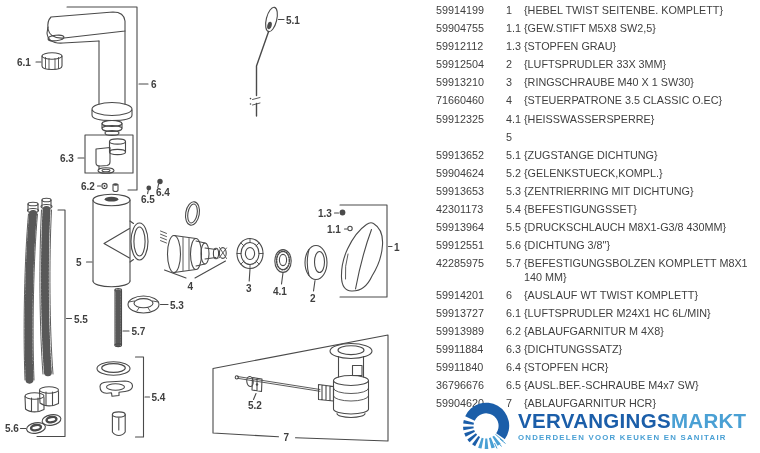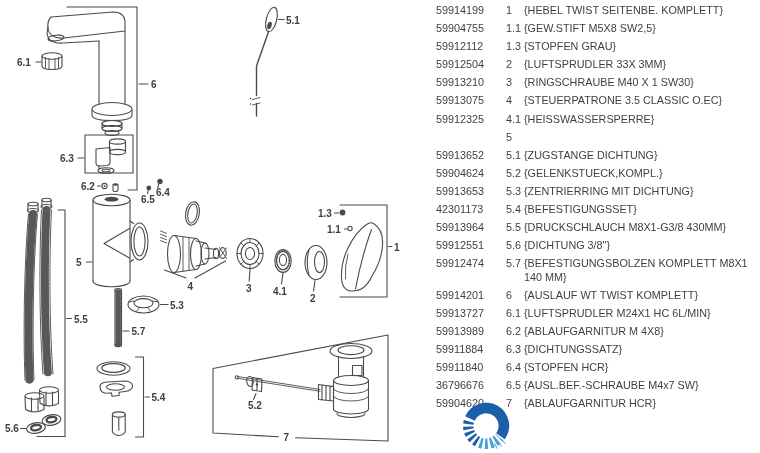--- a/index.html
+++ b/index.html
@@ -285,21 +285,21 @@
         <span class="art">59912504</span>
         <span class="pos">2</span>
         <span class="desc">{LUFTSPRUDLER 33X 3MM}</span>
       </div>
       <div class="prow">
         <span class="art">59913210</span>
         <span class="pos">3</span>
         <span class="desc">{RINGSCHRAUBE M40 X 1 SW30}</span>
       </div>
       <div class="prow">
-        <span class="art">59913075</span>
+        <span class="art">71660460</span>
         <span class="pos">4</span>
         <span class="desc">{STEUERPATRONE 3.5 CLASSIC O.EC}</span>
       </div>
       <div class="prow">
         <span class="art">59912325</span>
         <span class="pos">4.1</span>
         <span class="desc">{HEISSWASSERSPERRE}</span>
       </div>
       <div class="prow">
         <span class="art"></span>
@@ -329,21 +329,21 @@
         <span class="art">59913964</span>
         <span class="pos">5.5</span>
         <span class="desc">{DRUCKSCHLAUCH M8X1-G3/8 430MM}</span>
       </div>
       <div class="prow">
         <span class="art">59912551</span>
         <span class="pos">5.6</span>
         <span class="desc">{DICHTUNG 3/8"}</span>
       </div>
       <div class="prow">
-        <span class="art">59912474</span>
+        <span class="art">42285975</span>
         <span class="pos">5.7</span>
         <span class="desc">{BEFESTIGUNGSBOLZEN KOMPLETT M8X1 140 MM}</span>
       </div>
       <div class="prow">
         <span class="art">59914201</span>
         <span class="pos">6</span>
         <span class="desc">{AUSLAUF WT TWIST KOMPLETT}</span>
       </div>
       <div class="prow">
         <span class="art">59913727</span>
@@ -377,15 +377,19 @@
       </div>
     </div>
 
   <div class="logo">
     <svg class="logo-icon" viewBox="0 0 48 48" xmlns="http://www.w3.org/2000/svg">
       <path class="fill-dark" d="M3.2,14.3 A23,23 0 1 1 42.8,37.2 L34.2,31.2 A12.5,12.5 0 1 0 12.7,18.7 Z"></path>
       <path class="seg-dark" d="M6.9,19.4 A17.75,17.75 0 0 0 16.5,40.1" fill="none" stroke-width="10.5" stroke-dasharray="2.8 2.4"></path>
       <path class="seg-light" d="M17.9,40.7 A17.75,17.75 0 0 0 37.6,35.4" fill="none" stroke-width="10.5" stroke-dasharray="2.8 2.4"></path>
       <path class="seg-light" d="M38,37 L43.5,41.5 M35.5,39.5 L39.5,44.5 M32.5,41 L35,46.5" fill="none" stroke-width="1"></path>
     </svg>
+    <div class="logo-text">
+      <div class="brand"><span>VERVANGINGS</span><span class="light">MARKT</span></div>
+      <div class="tagline">ONDERDELEN VOOR KEUKEN EN SANITAIR</div>
+    </div>
   </div>
 
 </div>
 
 </body></html>

